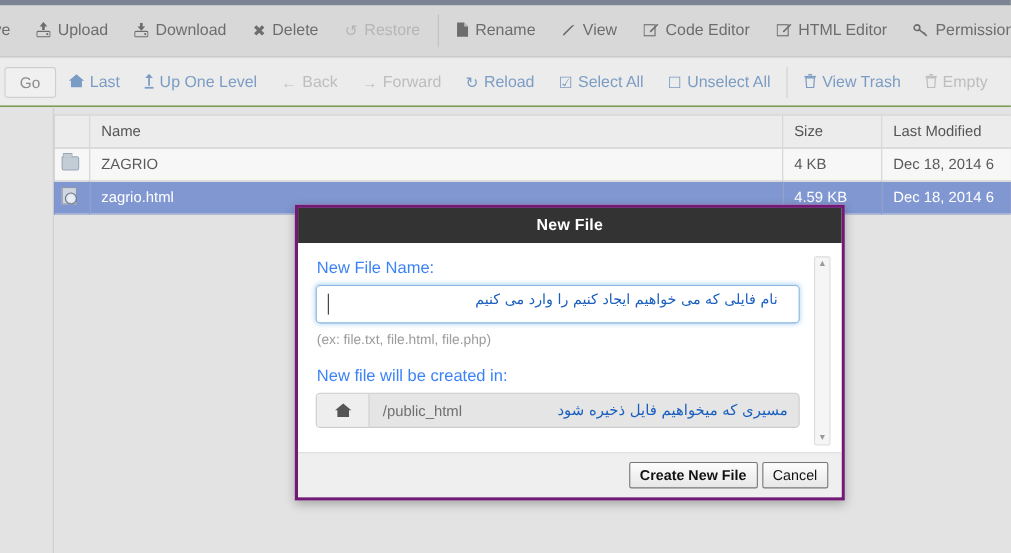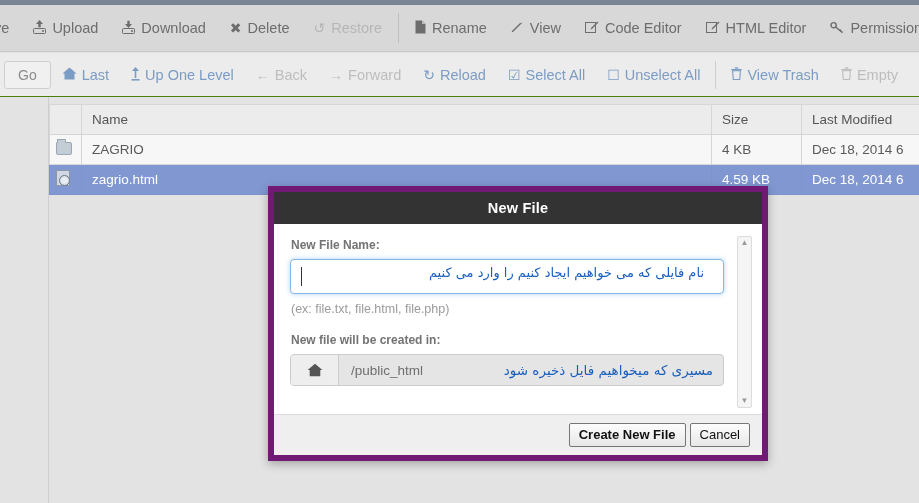--- a/index.html
+++ b/index.html
@@ -120,40 +120,40 @@
   .ico-html:after {
     content:""; position:absolute; left:2px; top:4px; width:9px; height:9px;
     border:1.5px solid #6a7585; border-radius:50%;
     background: radial-gradient(circle at 50% 50%, #e9eef5 40%, #c2ccd9 100%);
   }
 
   
   .modal {
     position: absolute; left: 268px; top: 186px; width: 500px;
     background: #fff;
-    border: 6px solid #701a75;
+    border: 3px solid #701a75;
     box-shadow: 0 3px 9px rgba(0,0,0,.28);
   }
   .modal-header {
     background: #333333;
     color: #fff;
     text-align: center;
     font-weight: bold;
     font-size: 14.5px;
     padding: 8px 10px;
     letter-spacing: .2px;
   }
   .modal-body {
     position: relative;
     padding: 14px 16px 14px 16px;
     background: #fff;
     min-height: 190px;
   }
   .fld-label {
-    font-weight: bold; font-size: 12px; color: #737373;
+    font-weight: normal; font-size: 15px; color: #3b82f6;
     margin: 0 0 7px 1px;
   }
   .name-input-wrap { position: relative; margin-right: 22px; }
   .name-input {
     width: 100%;
     height: 35px;
     border: 1px solid #8ab6e0;
     border-radius: 4px;
     box-shadow: 0 0 5px rgba(102,175,233,.55);
     outline: none;

